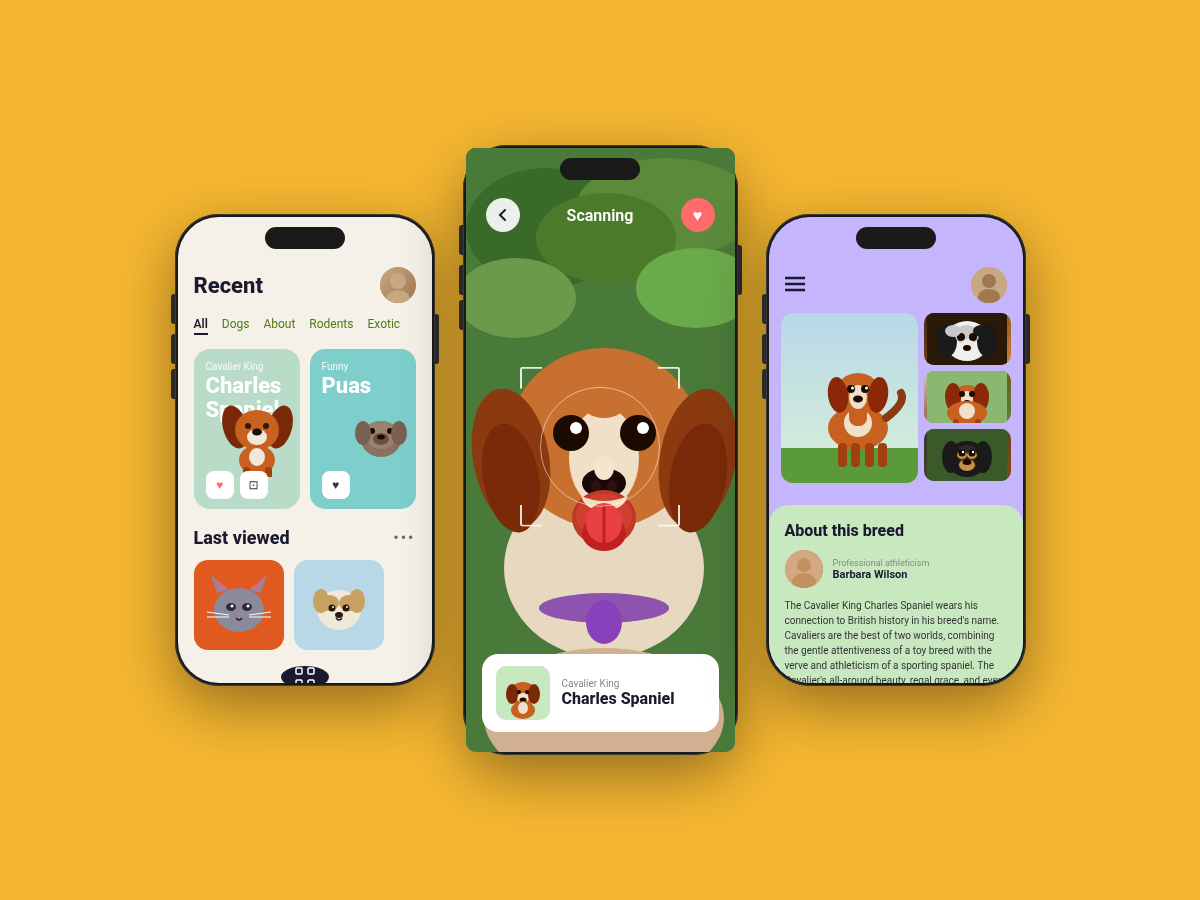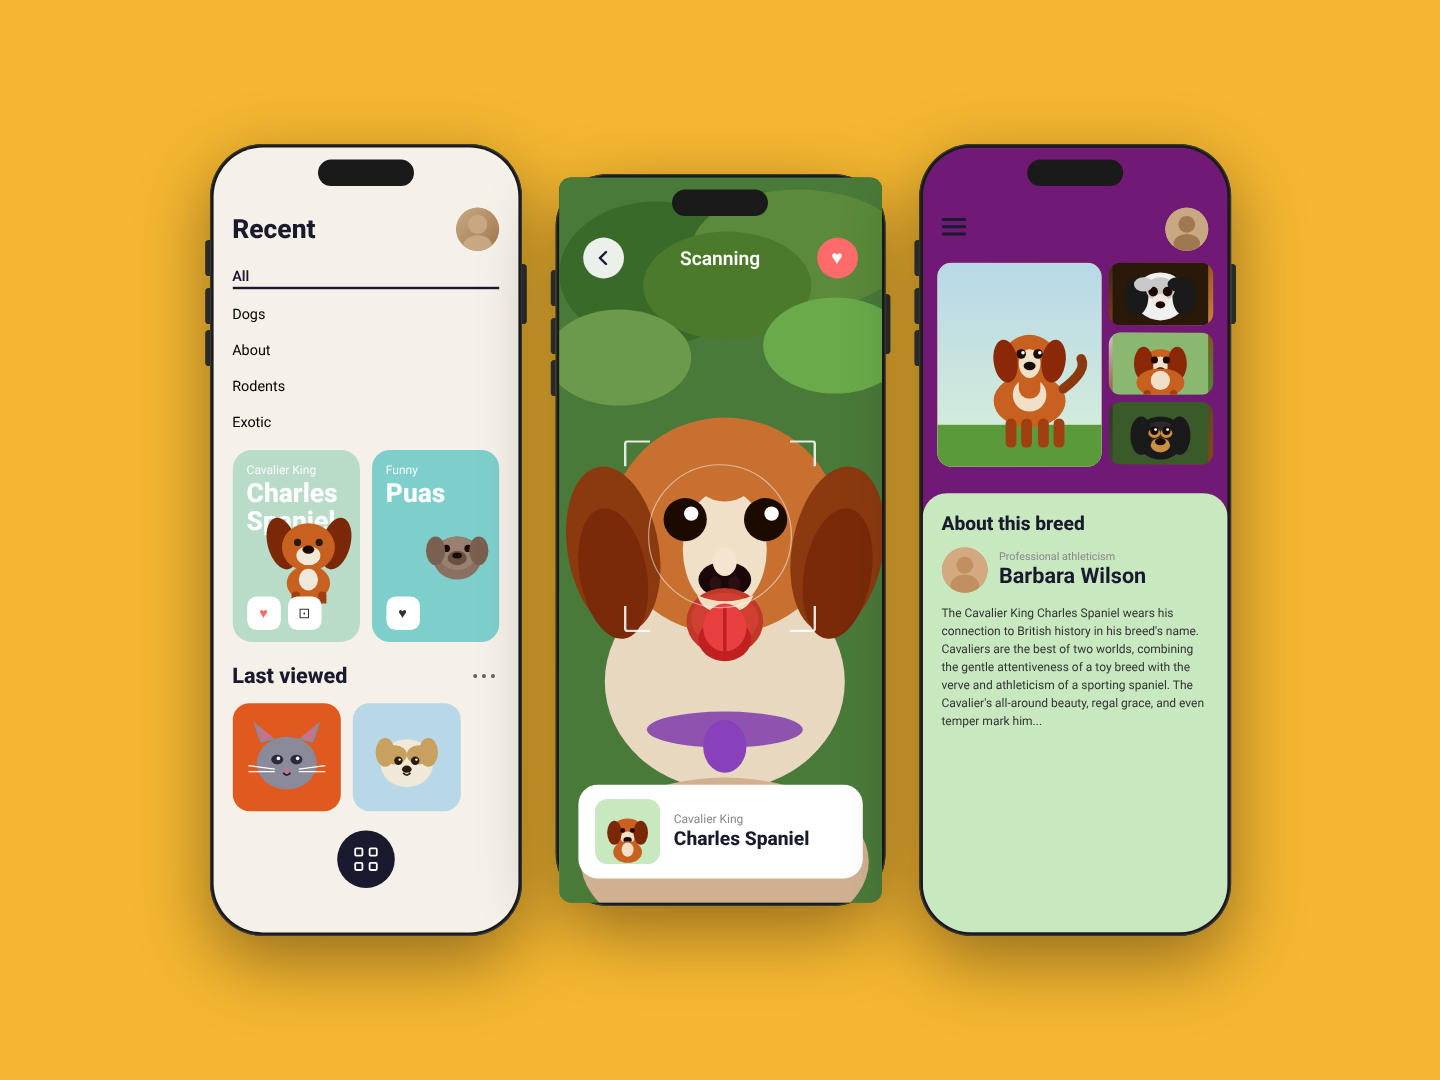--- a/index.html
+++ b/index.html
@@ -16,21 +16,21 @@
     .phones-container {
       display: flex;
       gap: 28px;
       align-items: center;
       justify-content: center;
     }
     
     .phone {
       position: relative;
       width: 260px;
-      height: 660px;
+      height: 472px;
       background: #1a1a1a;
       border-radius: 44px;
       padding: 3px;
       box-shadow: 0 20px 60px rgba(0,0,0,0.4), inset 0 0 0 1px #3a3a3a;
     }
     .phone-inner {
       width: 100%;
       height: 100%;
       background: #F5F0E8;
       border-radius: 41px;
@@ -107,25 +107,24 @@
       border-radius: 50%;
       display: flex;
       align-items: center;
       justify-content: center;
       font-size: 16px;
     }
     .p1-tabs {
       display: flex;
       gap: 14px;
       margin-bottom: 14px;
-      flex-direction: column;
     }
     .p1-tab {
       font-size: 12px;
-      color: #000000;
+      color: #4d7c0f;
       cursor: pointer;
       padding-bottom: 2px;
     }
     .p1-tab.active {
       color: #1a1a2e;
       font-weight: 600;
       border-bottom: 2px solid #1a1a2e;
     }
     .p1-cards {
       display: flex;
@@ -327,21 +326,21 @@
       color: #1a1a2e;
       text-align: right;
     }
 
     
     .phone3-content {
       padding: 50px 0 0;
       height: 100%;
       display: flex;
       flex-direction: column;
-      background: #701a75;
+      background: #c4b5fd;
     }
     .p3-header {
       display: flex;
       justify-content: space-between;
       align-items: center;
       padding: 0 16px 10px;
     }
     .hamburger-icon {
       font-size: 18px;
       color: #1a1a2e;
@@ -410,21 +409,21 @@
       display: flex;
       align-items: center;
       justify-content: center;
     }
     .p3-expert-info {}
     .p3-expert-role {
       font-size: 9px;
       color: #888;
     }
     .p3-expert-name {
-      font-size: 18px;
+      font-size: 11px;
       font-weight: 700;
       color: #1a1a2e;
     }
     .p3-desc {
       font-size: 10px;
       line-height: 1.5;
       color: #333;
     }
 
     

